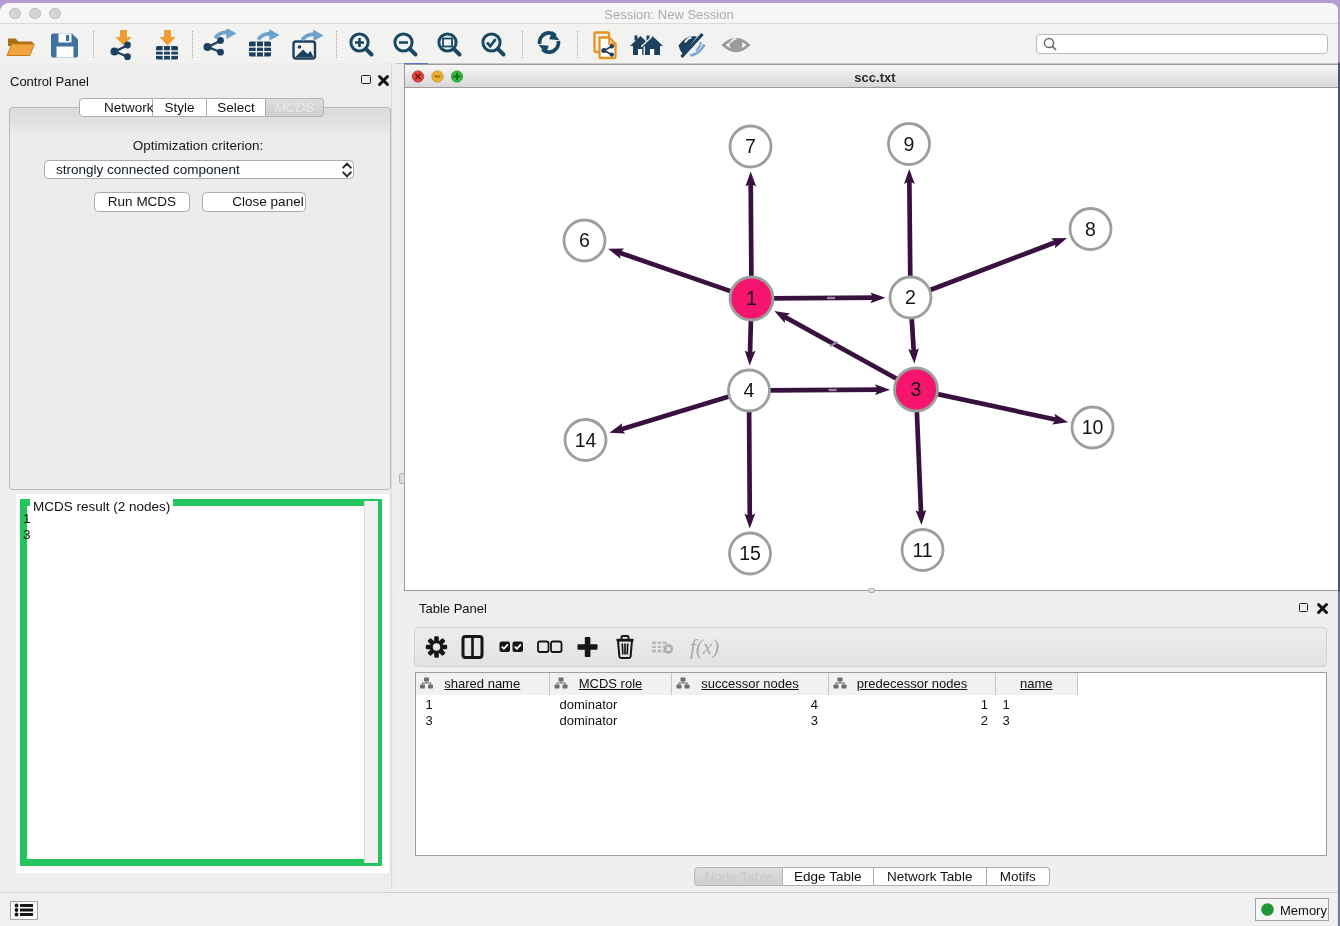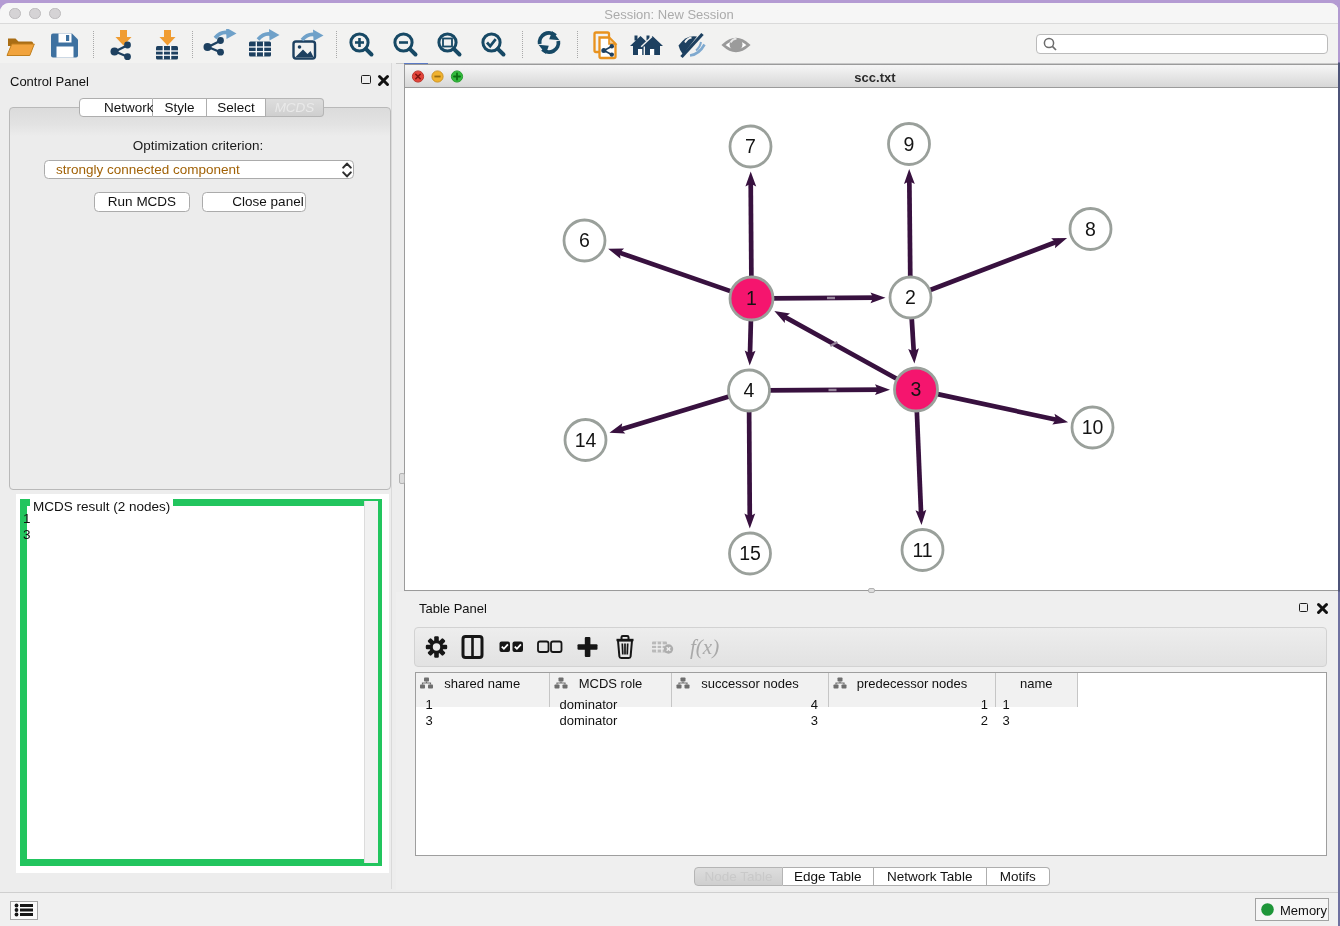--- a/index.html
+++ b/index.html
@@ -25,21 +25,21 @@
     background:linear-gradient(#dbdbdb 0px,#e3e3e3 17px,#ececec 28px);}
   .tabs{position:absolute;display:flex;height:19.5px;}
   .tab{box-sizing:border-box;border:1px solid #aeaeae;border-left:none;background:#fff;
     font-size:13.5px;color:#111;text-align:center;line-height:17.5px;}
   .tab.first{border-left:1px solid #aeaeae;border-radius:4px 0 0 4px;}
   .tab.last{border-radius:0 4px 4px 0;}
   .tab.sel{background:linear-gradient(#dddddd,#cfcfcf);color:#e9e9e9;border-color:#b5b5b5;}
   #optlabel{position:absolute;left:0;top:137.5px;width:396px;text-align:center;font-size:13.5px;color:#1a1a1a;}
   #combo{position:absolute;left:44px;top:160px;width:310px;height:19px;box-sizing:border-box;
     background:#fff;border:1px solid #ababab;border-radius:4.5px;}
-  #combo .ctext{position:absolute;left:11px;top:1px;font-size:13.5px;color:#a16207;}
+  #combo .ctext{position:absolute;left:11px;top:1px;font-size:13.5px;color:#0f172a;}
   .btn{position:absolute;height:20.5px;box-sizing:border-box;background:#fff;
     border:1px solid #ababab;border-radius:4.5px;font-size:13.5px;color:#111;
     text-align:center;line-height:18.5px;}
   #resultwrap{position:absolute;left:16px;top:494px;width:373px;height:379px;background:#fff;}
   #fieldset{position:absolute;left:3.5px;top:5px;width:362.5px;height:366.5px;box-sizing:border-box;
     border:7px solid #22c55e;}
   #legend{position:absolute;left:3.5px;top:-7.5px;background:#fff;padding:0 3px;font-size:13.5px;color:#111;}
   #resulttext{position:absolute;left:7px;top:17px;font-size:13.5px;color:#111;line-height:16px;}
   #scrolltrack{position:absolute;left:348px;top:7px;width:14px;height:362px;background:#f1f1f1;
     border-left:1px solid #dcdcdc;box-sizing:border-box;}
@@ -47,22 +47,22 @@
     border:1.3px solid #9b9b9b;background:#fff;}
   #nettitle{position:absolute;left:0;top:0;width:100%;height:22px;
     background:linear-gradient(#f6f6f6,#d7d7d7);border-bottom:1px solid #9b9b9b;}
   #nettitle .t{position:absolute;top:4.5px;width:100%;text-indent:7px;text-align:center;font-size:13px;
     font-weight:bold;color:#2c2c2c;}
   #tpanel{position:absolute;left:396px;top:592px;width:942.5px;height:297.5px;background:#efefef;}
   #ttoolbar{position:absolute;left:414px;top:627px;width:913px;height:40px;
     background:linear-gradient(#ededed,#e2e2e2);border:1px solid #d2d2d2;border-radius:4px;box-sizing:border-box;}
   #ttable{position:absolute;left:414.5px;top:671.5px;width:912px;height:184px;background:#fff;
     border:1px solid #9e9e9e;box-sizing:border-box;}
-  .hcell{position:absolute;top:0;height:34px;background:#f1f1f1;border-right:1px solid #c6c6c6;
-    box-sizing:border-box;font-size:13px;color:#111;text-align:center;line-height:22px;}
+  .hcell{position:absolute;top:0;height:22px;background:#f1f1f1;border-right:1px solid #c6c6c6;
+    box-sizing:border-box;font-size:13px;color:#111;text-align:center;line-height:22px;text-decoration:underline;}
   .cell{position:absolute;font-size:13px;color:#111;}
   .grip{position:absolute;box-sizing:border-box;background:#dcdcdc;border:1px solid #b2b2b2;border-radius:2px;z-index:6;}
   #statusbar{position:absolute;left:0;top:891.5px;width:1340px;height:34.5px;background:#f0f0f0;
     border-top:1px solid #cfcfcf;}
   #listbtn{position:absolute;left:10px;top:8px;width:28px;height:19px;background:#fafafa;
     border:1.4px solid #a5a5a5;box-sizing:border-box;}
   #membtn{position:absolute;left:1255px;top:5.5px;width:74px;height:23px;background:#f6f6f6;
     border:1.4px solid #a2a2a2;box-sizing:border-box;}
   #rightedge{position:absolute;left:1338px;top:0;width:2px;height:926px;
     background:linear-gradient(#b29ad1 0px,#b29ad1 62px,#4e5379 63px,#4e5379 591px,#6f71a0 592px,#6f71a0 926px);}

